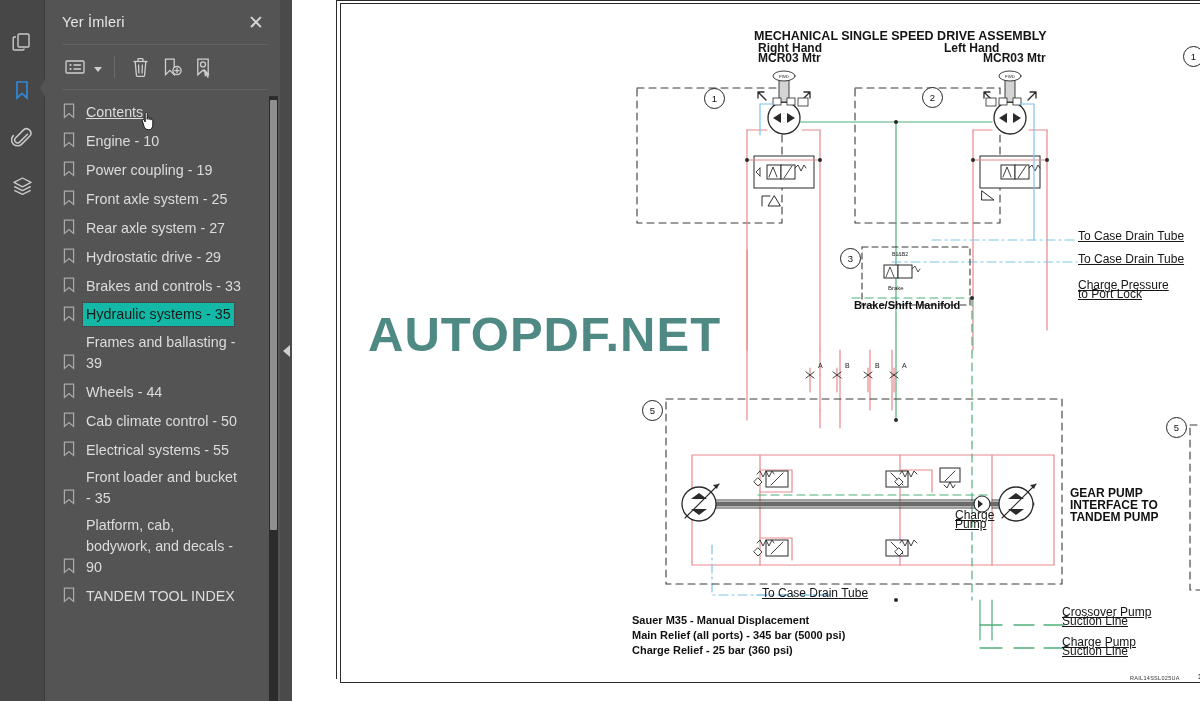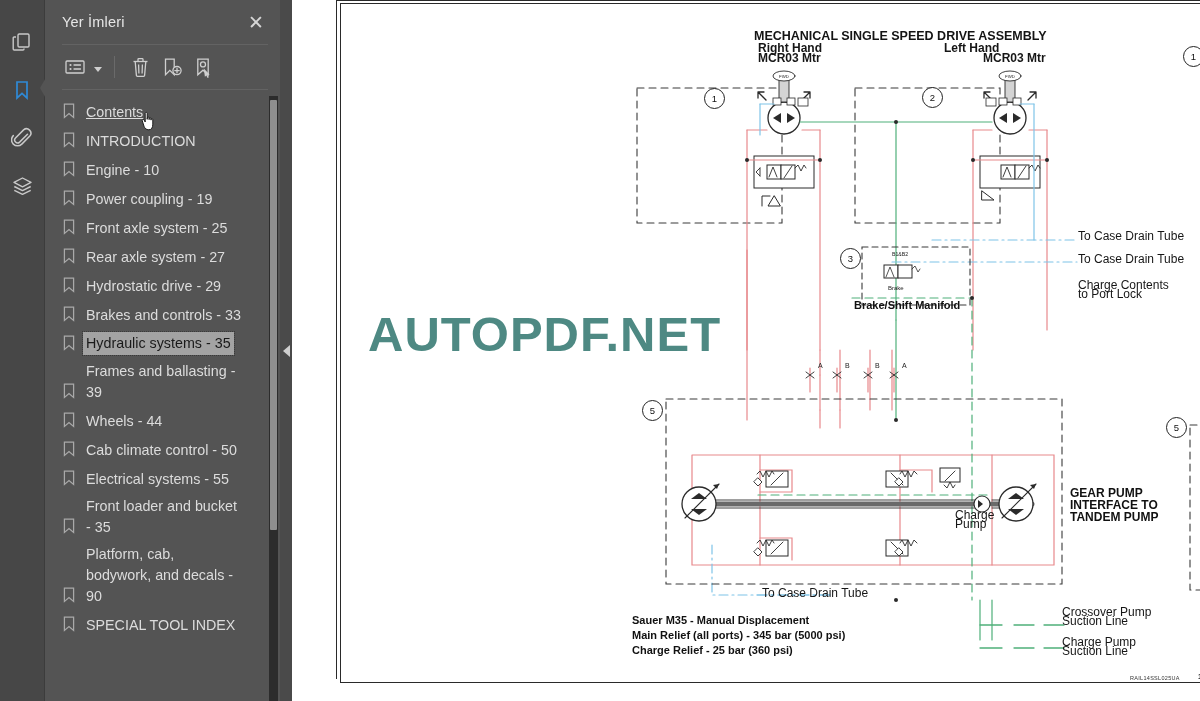--- a/index.html
+++ b/index.html
@@ -90,21 +90,21 @@
     padding: 3px 18px 3px 18px;
     cursor: pointer; min-height: 26px;
   }
   .bm-ico { flex: none; width: 20px; padding-top: 3px; }
   .bm-label {
     color: #dcdcdc; font-size: 14.3px;
     line-height: 21px; padding-left: 3px;
     max-width: 160px;
   }
   .bm-item.selected .bm-label {
-    background: #a3a3a3; color: #1a1a1a;
+    background: #14b8a6; color: #1a1a1a;
     outline: 1px dotted #3a3a3a;
     display: inline;
     padding: 1px 3px 1px 3px;
   }
   .bm-item.hovered .bm-label { text-decoration: underline; }
 
   .cursor-hand {
     position: absolute; left: 95px; top: 110px;
     width: 18px; height: 22px; pointer-events: none;
   }
@@ -175,21 +175,21 @@
   .dg-title {
     position: absolute; font-size: 12.5px; font-weight: bold;
     color: #141414; white-space: nowrap;
     font-family: "Liberation Sans", sans-serif;
   }
   .dg-lbl {
     position: absolute; font-size: 12px; color: #161616;
     line-height: 9.4px; white-space: nowrap; font-weight: bold;
     font-family: "Liberation Sans", sans-serif;
   }
-  .dg-lbl.norm { font-weight: normal; }
+  .dg-lbl.norm { font-weight: normal; text-decoration: underline; }
   .dg-tiny {
     position: absolute; font-size: 5.2px; color: #222;
     white-space: nowrap; font-family: "Liberation Sans", sans-serif;
   }
   .dg-spec {
     position: absolute; font-size: 11px; color: #111;
     line-height: 14.5px; text-align: left; font-weight: bold;
     font-family: "Liberation Sans", sans-serif;
   }
   .dg-mani {
@@ -305,26 +305,20 @@
         <div class="bm-item hovered">
           <span class="bm-ico"><svg width="12" height="16" viewBox="0 0 12 16" fill="none" stroke="#a9a9a9" stroke-width="1.25">
               <path d="M1.4 1.2 L10.6 1.2 L10.6 14.4 L6 10.6 L1.4 14.4 Z"></path>
             </svg></span>
           <span class="bm-label">Contents</span>
         </div>
         <div class="bm-item">
           <span class="bm-ico"><svg width="12" height="16" viewBox="0 0 12 16" fill="none" stroke="#a9a9a9" stroke-width="1.25">
               <path d="M1.4 1.2 L10.6 1.2 L10.6 14.4 L6 10.6 L1.4 14.4 Z"></path>
             </svg></span>
-          <span class="bm-label">INTRODUCTION</span>
-        </div>
-        <div class="bm-item">
-          <span class="bm-ico"><svg width="12" height="16" viewBox="0 0 12 16" fill="none" stroke="#a9a9a9" stroke-width="1.25">
-              <path d="M1.4 1.2 L10.6 1.2 L10.6 14.4 L6 10.6 L1.4 14.4 Z"></path>
-            </svg></span>
           <span class="bm-label">Engine - 10</span>
         </div>
         <div class="bm-item">
           <span class="bm-ico"><svg width="12" height="16" viewBox="0 0 12 16" fill="none" stroke="#a9a9a9" stroke-width="1.25">
               <path d="M1.4 1.2 L10.6 1.2 L10.6 14.4 L6 10.6 L1.4 14.4 Z"></path>
             </svg></span>
           <span class="bm-label">Power coupling - 19</span>
         </div>
         <div class="bm-item">
           <span class="bm-ico"><svg width="12" height="16" viewBox="0 0 12 16" fill="none" stroke="#a9a9a9" stroke-width="1.25">
@@ -389,21 +383,21 @@
         <div class="bm-item">
           <span class="bm-ico"><svg width="12" height="16" viewBox="0 0 12 16" fill="none" stroke="#a9a9a9" stroke-width="1.25">
               <path d="M1.4 1.2 L10.6 1.2 L10.6 14.4 L6 10.6 L1.4 14.4 Z"></path>
             </svg></span>
           <span class="bm-label">Platform, cab, bodywork, and decals - 90</span>
         </div>
         <div class="bm-item">
           <span class="bm-ico"><svg width="12" height="16" viewBox="0 0 12 16" fill="none" stroke="#a9a9a9" stroke-width="1.25">
               <path d="M1.4 1.2 L10.6 1.2 L10.6 14.4 L6 10.6 L1.4 14.4 Z"></path>
             </svg></span>
-          <span class="bm-label">SPECIAL TOOL INDEX</span>
+          <span class="bm-label">TANDEM TOOL INDEX</span>
         </div>
       </div>
 
     <svg class="cursor-hand" viewBox="0 0 18 22">
       <path d="M2.2 10.5 C2.2 9.3 3.6 9 4.1 10 L5.2 12 L5.2 3.3 C5.2 2 7.2 2 7.2 3.3 L7.2 9.3
                L7.2 8 C7.2 6.8 9.1 6.8 9.1 8 L9.1 9.6 L9.1 8.8 C9.1 7.6 11 7.6 11 8.8 L11 10.1
                L11 9.6 C11 8.5 12.8 8.5 12.8 9.6 L12.8 14.2 C12.8 17.6 11.5 19.8 8.8 19.8
                C6.1 19.8 4.9 18.3 4 16.3 Z" fill="#ffffff" stroke="#1a1a1a" stroke-width="1"></path>
     </svg>
 
@@ -730,21 +724,21 @@
       <div class="callout" style="left:630px;top:87px;">2</div>
       <div class="callout" style="left:548px;top:248px;">3</div>
       <div class="callout" style="left:350px;top:400px;">5</div>
 
       <div class="dg-tiny" style="left:600px;top:251px;">B1&amp;B2</div>
       <div class="dg-tiny" style="left:596px;top:285px;font-size:6px;">Brake</div>
       <div class="dg-mani" style="left:562px;top:299px;">Brake/Shift Manifold</div>
 
       <div class="dg-lbl norm" style="left:786px;top:232px;">To Case Drain Tube</div>
       <div class="dg-lbl norm" style="left:786px;top:255px;">To Case Drain Tube</div>
-      <div class="dg-lbl norm" style="left:786px;top:281px;white-space:pre;">Charge Contents
+      <div class="dg-lbl norm" style="left:786px;top:281px;white-space:pre;">Charge Pressure
 to Port Lock</div>
       <div class="dg-lbl norm" style="left:470px;top:589px;">To Case Drain Tube</div>
 
       <div class="dg-lbl norm" style="left:770px;top:608px;white-space:pre;">Crossover Pump
 Suction Line</div>
       <div class="dg-lbl norm" style="left:770px;top:638px;white-space:pre;">Charge Pump
 Suction Line</div>
 
       <div class="dg-lbl norm" style="left:663px;top:511px;white-space:pre;text-align:left;">Charge
 Pump</div>

